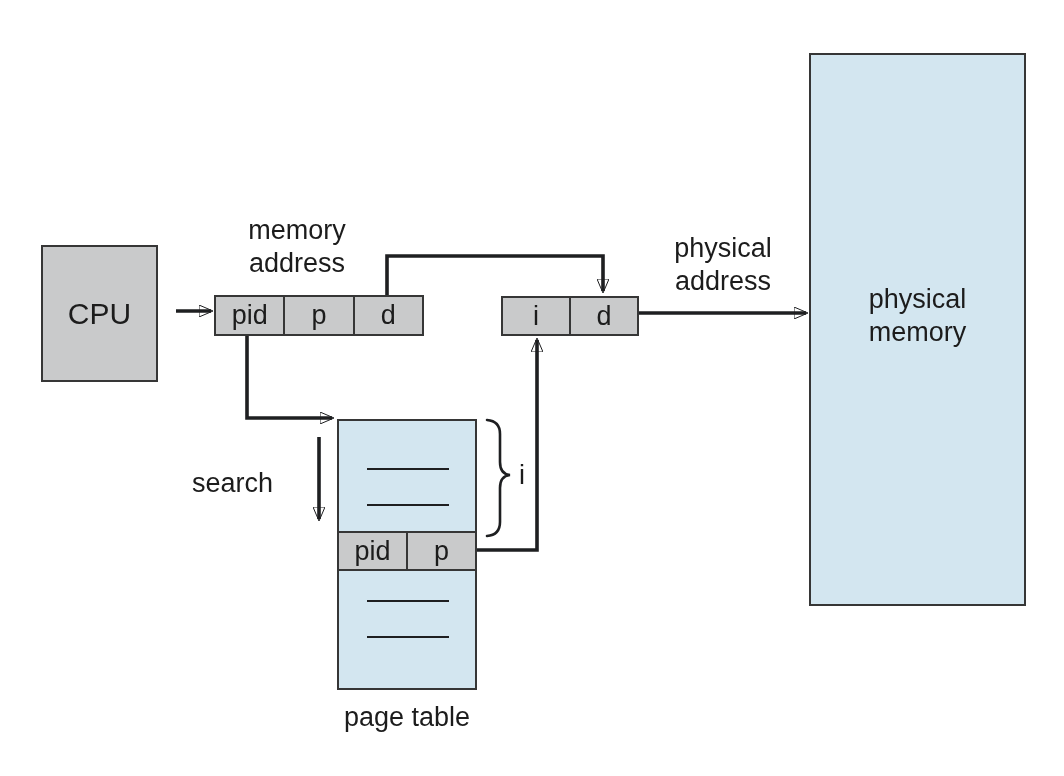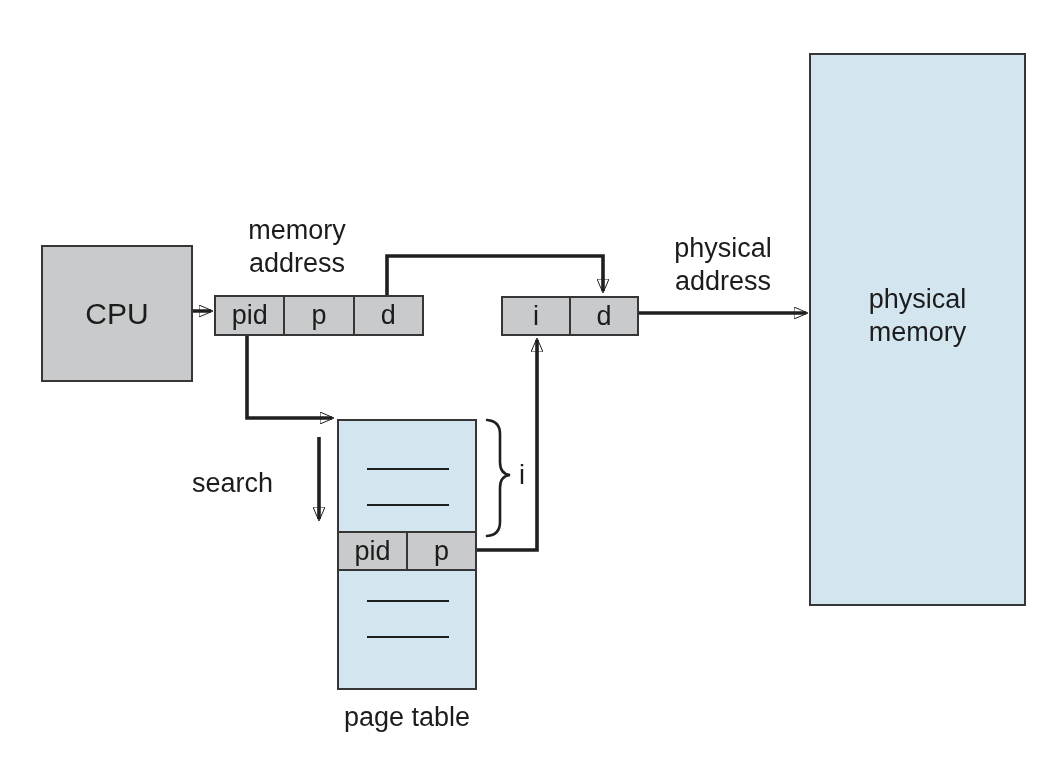--- a/index.html
+++ b/index.html
@@ -14,21 +14,21 @@
   .overlay{position:absolute; left:0; top:0; width:1064px; height:776px; pointer-events:none;}
   .overlay path{stroke:var(--line); fill:none;}
   .overlay .arrow{stroke-width:3.6px;}
   .overlay .brace{stroke-width:2.6px; stroke-linecap:round;}
   marker path{fill:var(--line); stroke:none;}
 
   .box{box-sizing:border-box; border:2px solid var(--border);}
   .gray{background:var(--gray);}
   .blue{background:var(--blue);}
 
-  .cpu{left:41px; top:245px; width:152px; height:137px;
+  .cpu{left:41px; top:245px; width:117px; height:137px;
        display:flex; align-items:center; justify-content:center; font-size:30px;}
 
   .cellrow{display:flex; box-sizing:border-box; border:2px solid var(--border); background:var(--gray);}
   .cellrow .cell{flex:1; display:flex; align-items:center; justify-content:center;
                  font-size:27px; line-height:1;}
   .cellrow .cell + .cell{border-left:2px solid var(--border);}
   .logical-row{left:214px; top:295px; width:210px; height:41px;}
   .frame-row{left:501px; top:296px; width:138px; height:40px;}
 
   .label{font-size:27px; line-height:33px; text-align:center; white-space:nowrap;}

